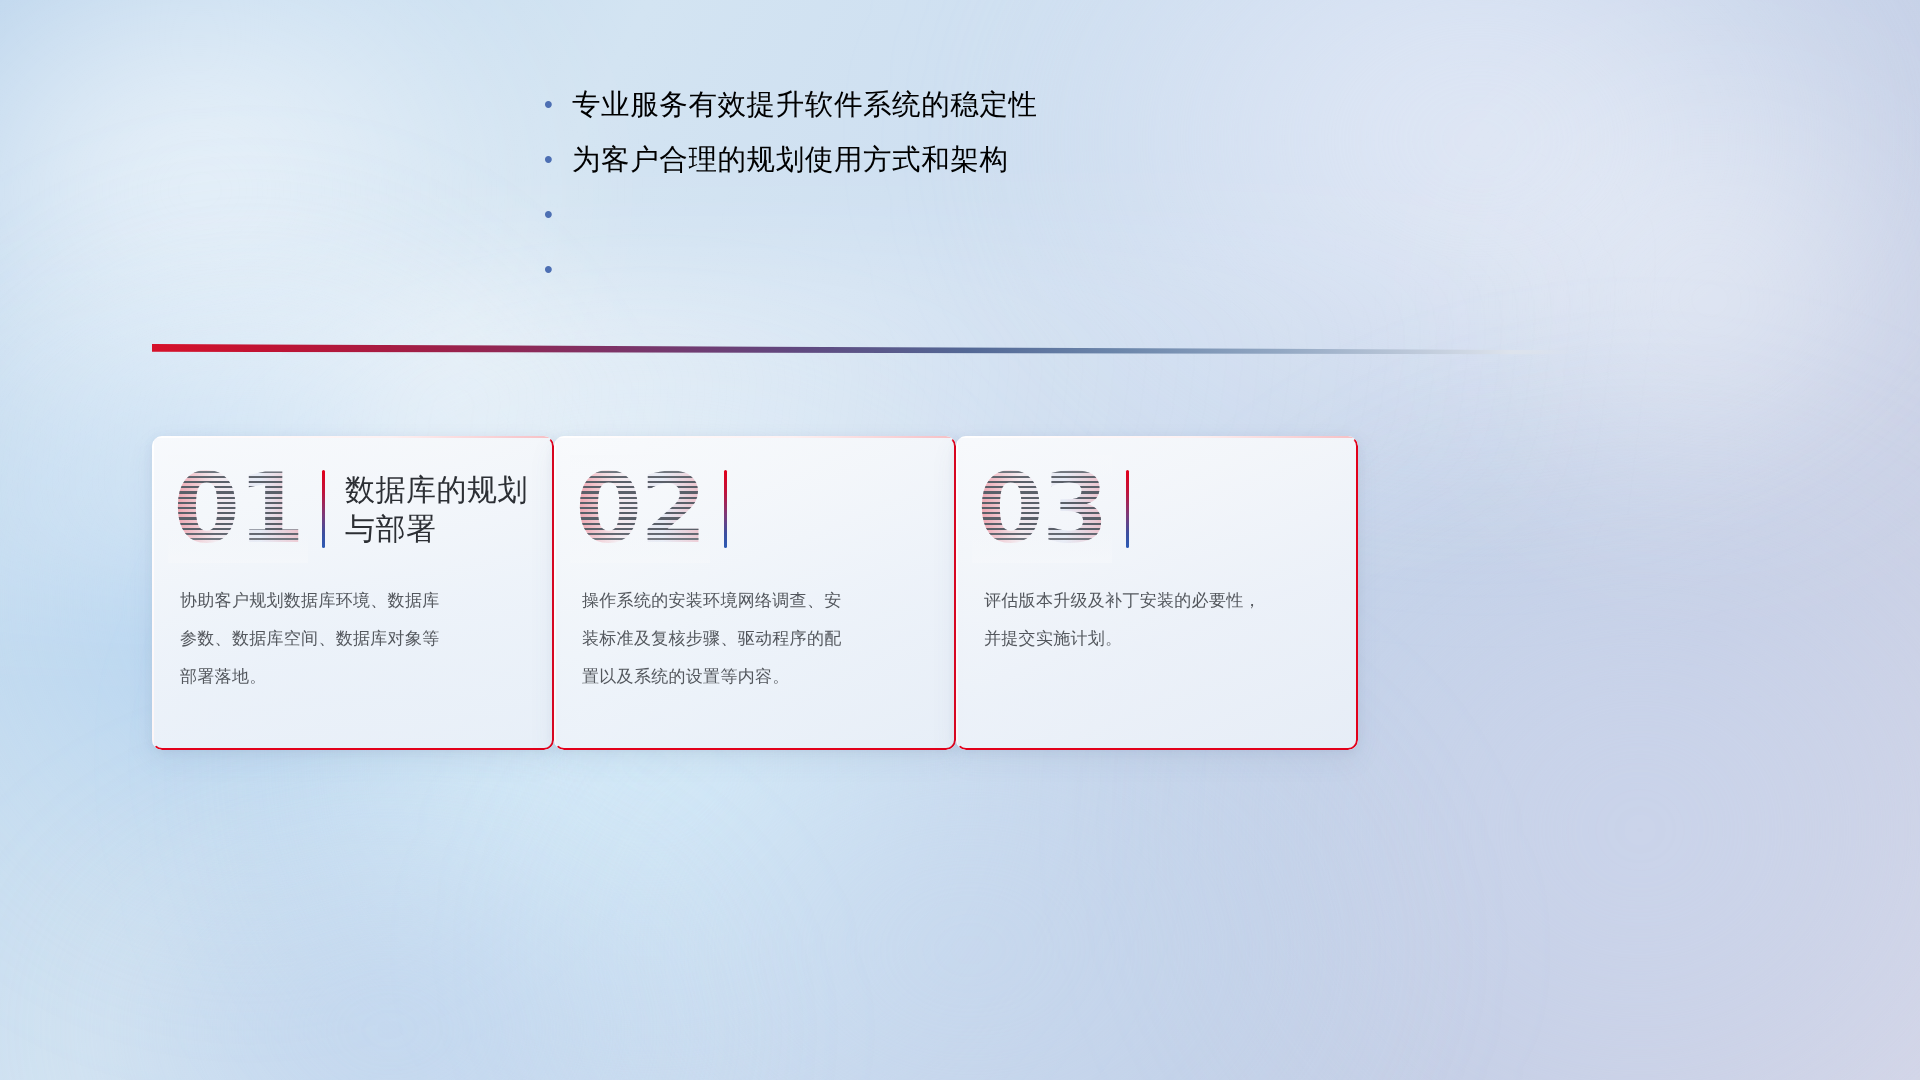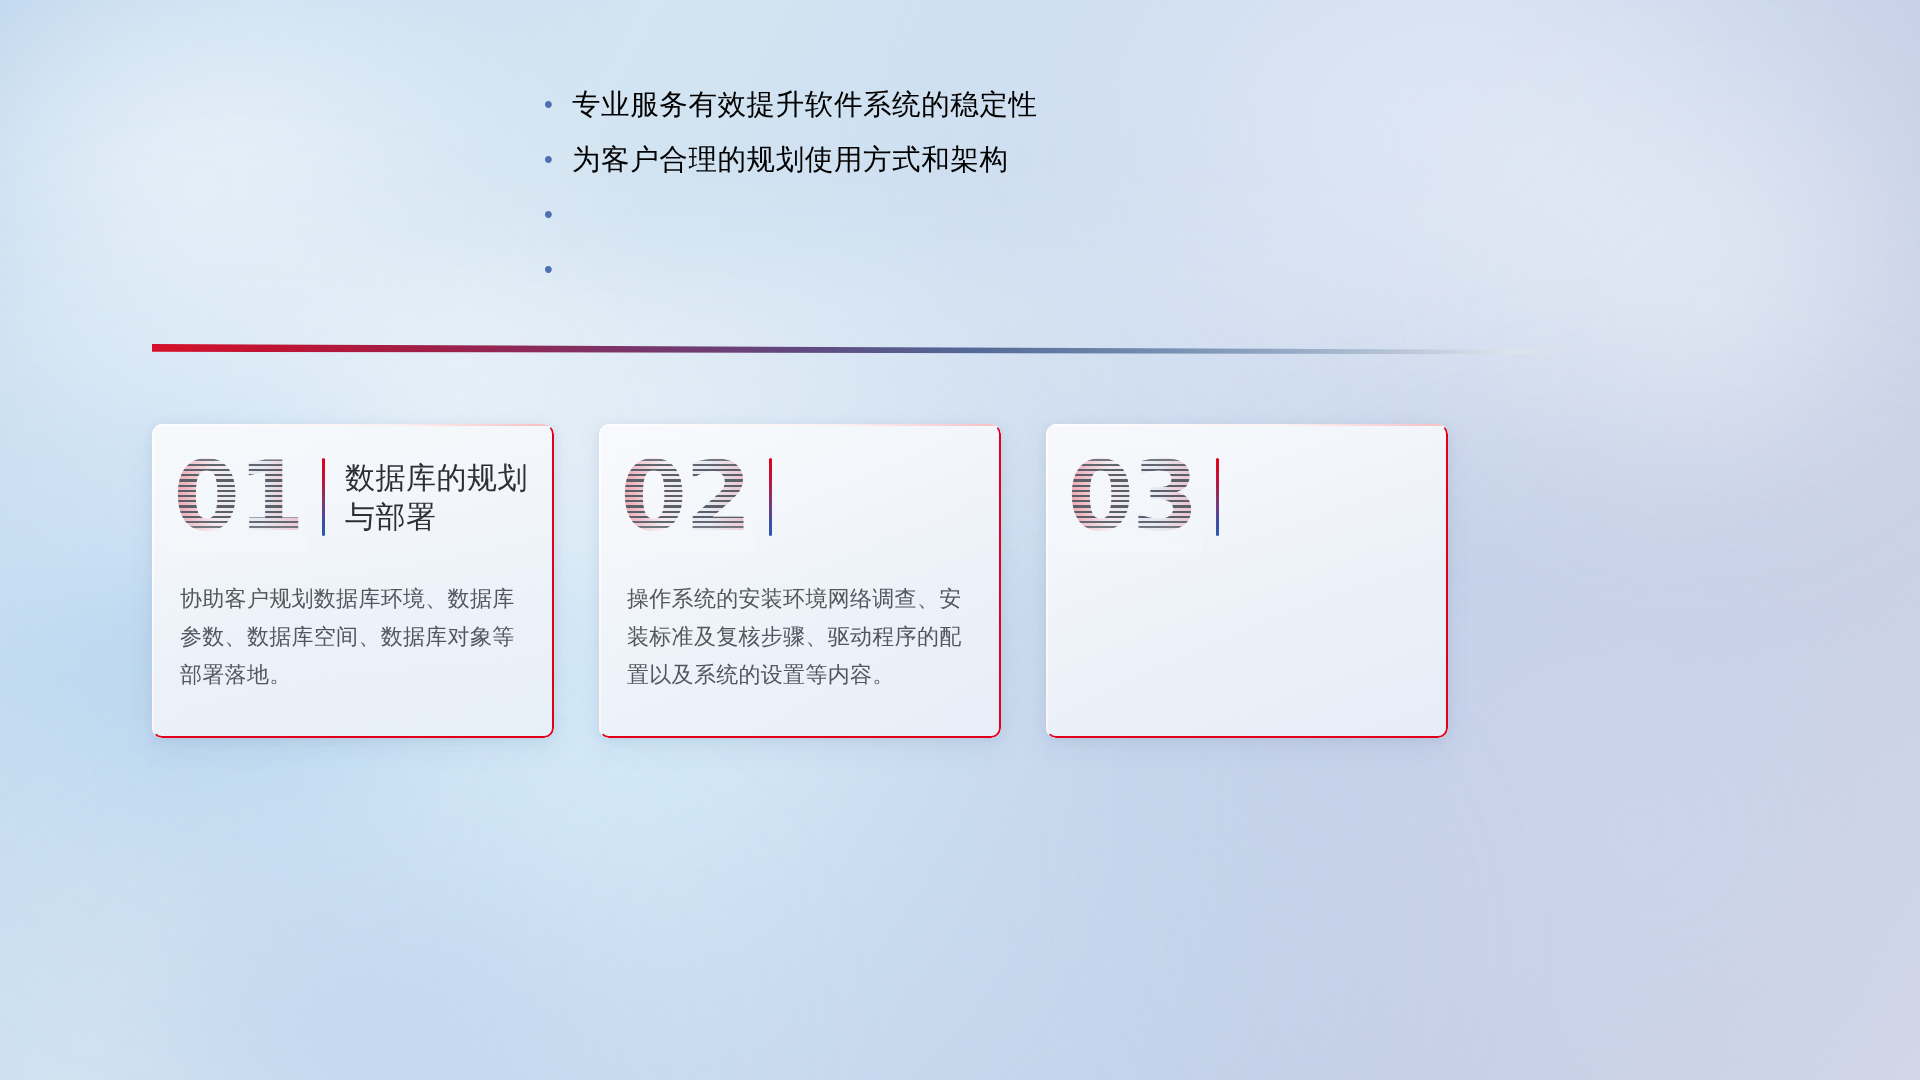--- a/index.html
+++ b/index.html
@@ -91,22 +91,22 @@
         #6d87ab 68%,
         #93a8c3 79%,
         #bcc8d9 88%,
         #dde3ec 95%,
         rgba(226,231,239,0) 100%);
     clip-path:polygon(0 0, 100% 44%, 100% 74%, 0 55%);
   }
 
   
   #cards {
-    position:absolute; left:152px; top:424px;
-    display:flex; gap:45px;
+    position:absolute; left:152px; top:436px;
+    display:flex; 
   }
   .card {
     position:relative;
     width:402px; height:314px;
     border-radius:10px;
     background:linear-gradient(160deg,
       rgba(250,251,253,.93) 0%,
       rgba(246,248,251,.92) 28%,
       rgba(240,244,250,.9) 60%,
       rgba(234,240,248,.9) 100%);
@@ -196,22 +196,21 @@
   .card-title {
     font-size:30px;
     line-height:39px;
     color:#2c2f34;
     font-weight:500;
     letter-spacing:.5px;
     white-space:pre-line;
   }
   .card-body {
     padding:0 26px 0 28px;
-    margin-top:10px;
-    font-size:22px;
+    font-size:17px;
     line-height:38px;
     color:#53575d;
     letter-spacing:.3px;
     white-space:pre-line;
   }
 </style>
 </head>
 <body>
 
 <div id="bg">
@@ -284,16 +283,18 @@
 
     <div class="card">
       <div class="card-head">
         <div class="card-num">
           <div class="num-glyph">03</div>
           <div class="num-tint">03</div>
           <div class="num-fade"></div>
         </div>
         <div class="card-rule"></div>
       </div>
+      <div class="card-body">评估版本升级及补丁安装的必要性，
+并提交实施计划。</div>
     </div>
 
   </div>
 </div>
 
 </body></html>

